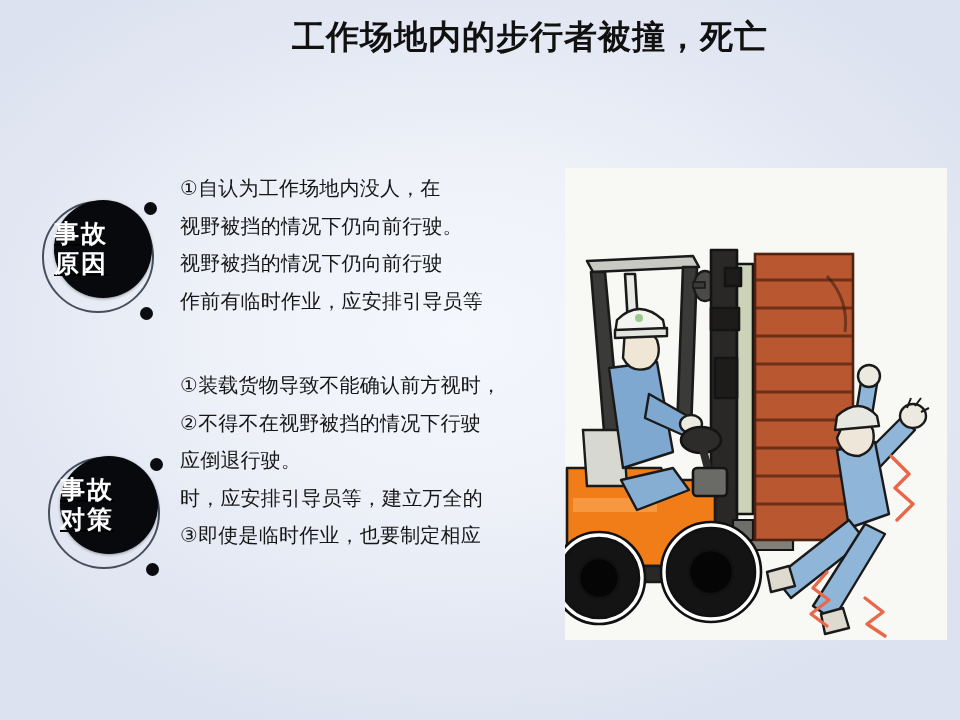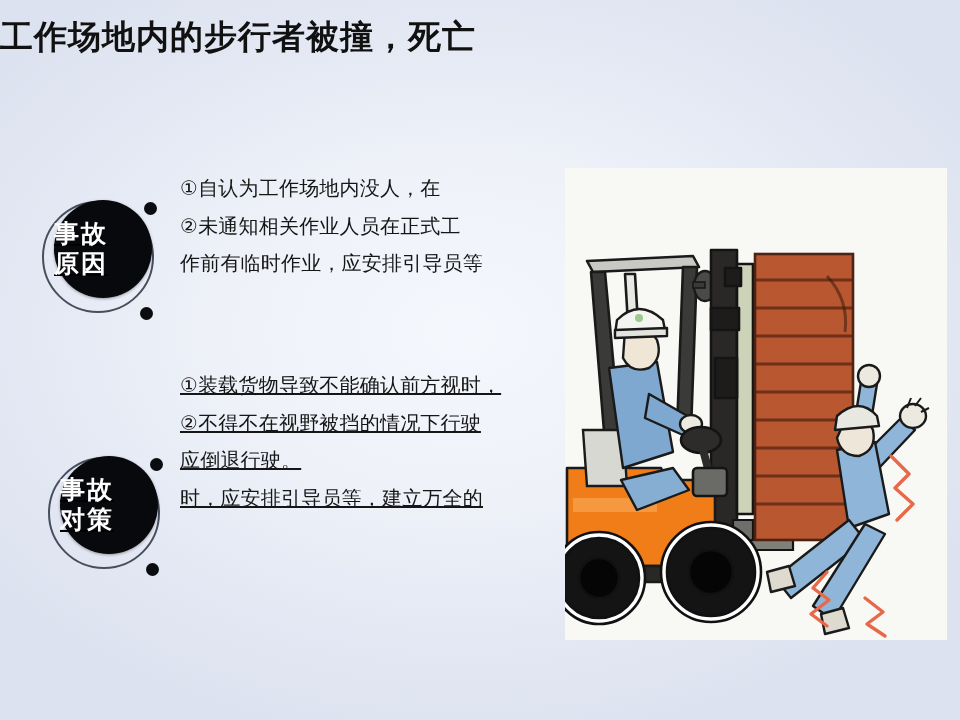--- a/index.html
+++ b/index.html
@@ -23,21 +23,21 @@
       radial-gradient(ellipse 62% 58% at 48% 46%, #f4f7fc 0%, #eef1f8 42%, #e4e9f4 70%, #dce2ef 100%);
     overflow: hidden;
   }
 
   
   #title {
     position: absolute;
     top: 14px;
     left: 0;
     width: 768px;
-    text-align: left;
+    text-align: right;
     font-size: 33px;
     font-weight: bold;
     color: #111111;
     letter-spacing: 1px;
     line-height: 46px;
     white-space: nowrap;
   }
 
   
   .badge-wrap {
@@ -95,21 +95,21 @@
   .text-block {
     position: absolute;
     left: 180px;
     width: 390px;
     font-size: 20px;
     line-height: 37.5px;
     color: #161616;
     letter-spacing: 0.2px;
   }
   #text-cause  { top: 170px; }
-  #text-action { top: 367px; text-decoration: underline; }
+  #text-action { top: 367px; }
   .text-line { white-space: nowrap; }
 
   
   #illustration {
     position: absolute;
     left: 565px;
     top: 168px;
     width: 382px;
     height: 472px;
     background: linear-gradient(160deg, #f3f5f1 0%, #f7f8f4 40%, #fbfbf8 100%);
@@ -139,29 +139,31 @@
     <div class="badge-circle">
       <div class="badge-line">事故</div>
       <div class="badge-line">对策</div>
     </div>
     <div class="badge-dot dot-tr"></div>
     <div class="badge-dot dot-br"></div>
   </div>
 
   <div class="text-block" id="text-cause">
     <div class="text-line">①自认为工作场地内没人，在</div>
-    <div class="text-line">②未通知相关作业人员在正式工</div>
+    <div class="text-line">视野被挡的情况下仍向前行驶。</div>
+    <div class="text-line">视野被挡的情况下仍向前行驶</div>
     <div class="text-line">作前有临时作业，应安排引导员等</div>
   </div>
 
   <div class="text-block" id="text-action">
     <div class="text-line">①装载货物导致不能确认前方视时，</div>
     <div class="text-line">②不得不在视野被挡的情况下行驶</div>
     <div class="text-line">应倒退行驶。</div>
     <div class="text-line">时，应安排引导员等，建立万全的</div>
+    <div class="text-line">③即使是临时作业，也要制定相应</div>
   </div>
 
   <div id="illustration">
     <svg width="382" height="472" viewBox="0 0 382 472" xmlns="http://www.w3.org/2000/svg">
       <rect x="0" y="0" width="382" height="472" fill="#f8f9f5"></rect>
 
       <g stroke="#1a1a1a" stroke-width="2.6" stroke-linejoin="round">
 
         <path d="M22 93 L128 88 L134 99 L28 104 Z" fill="#c9c9c4"></path>
 

